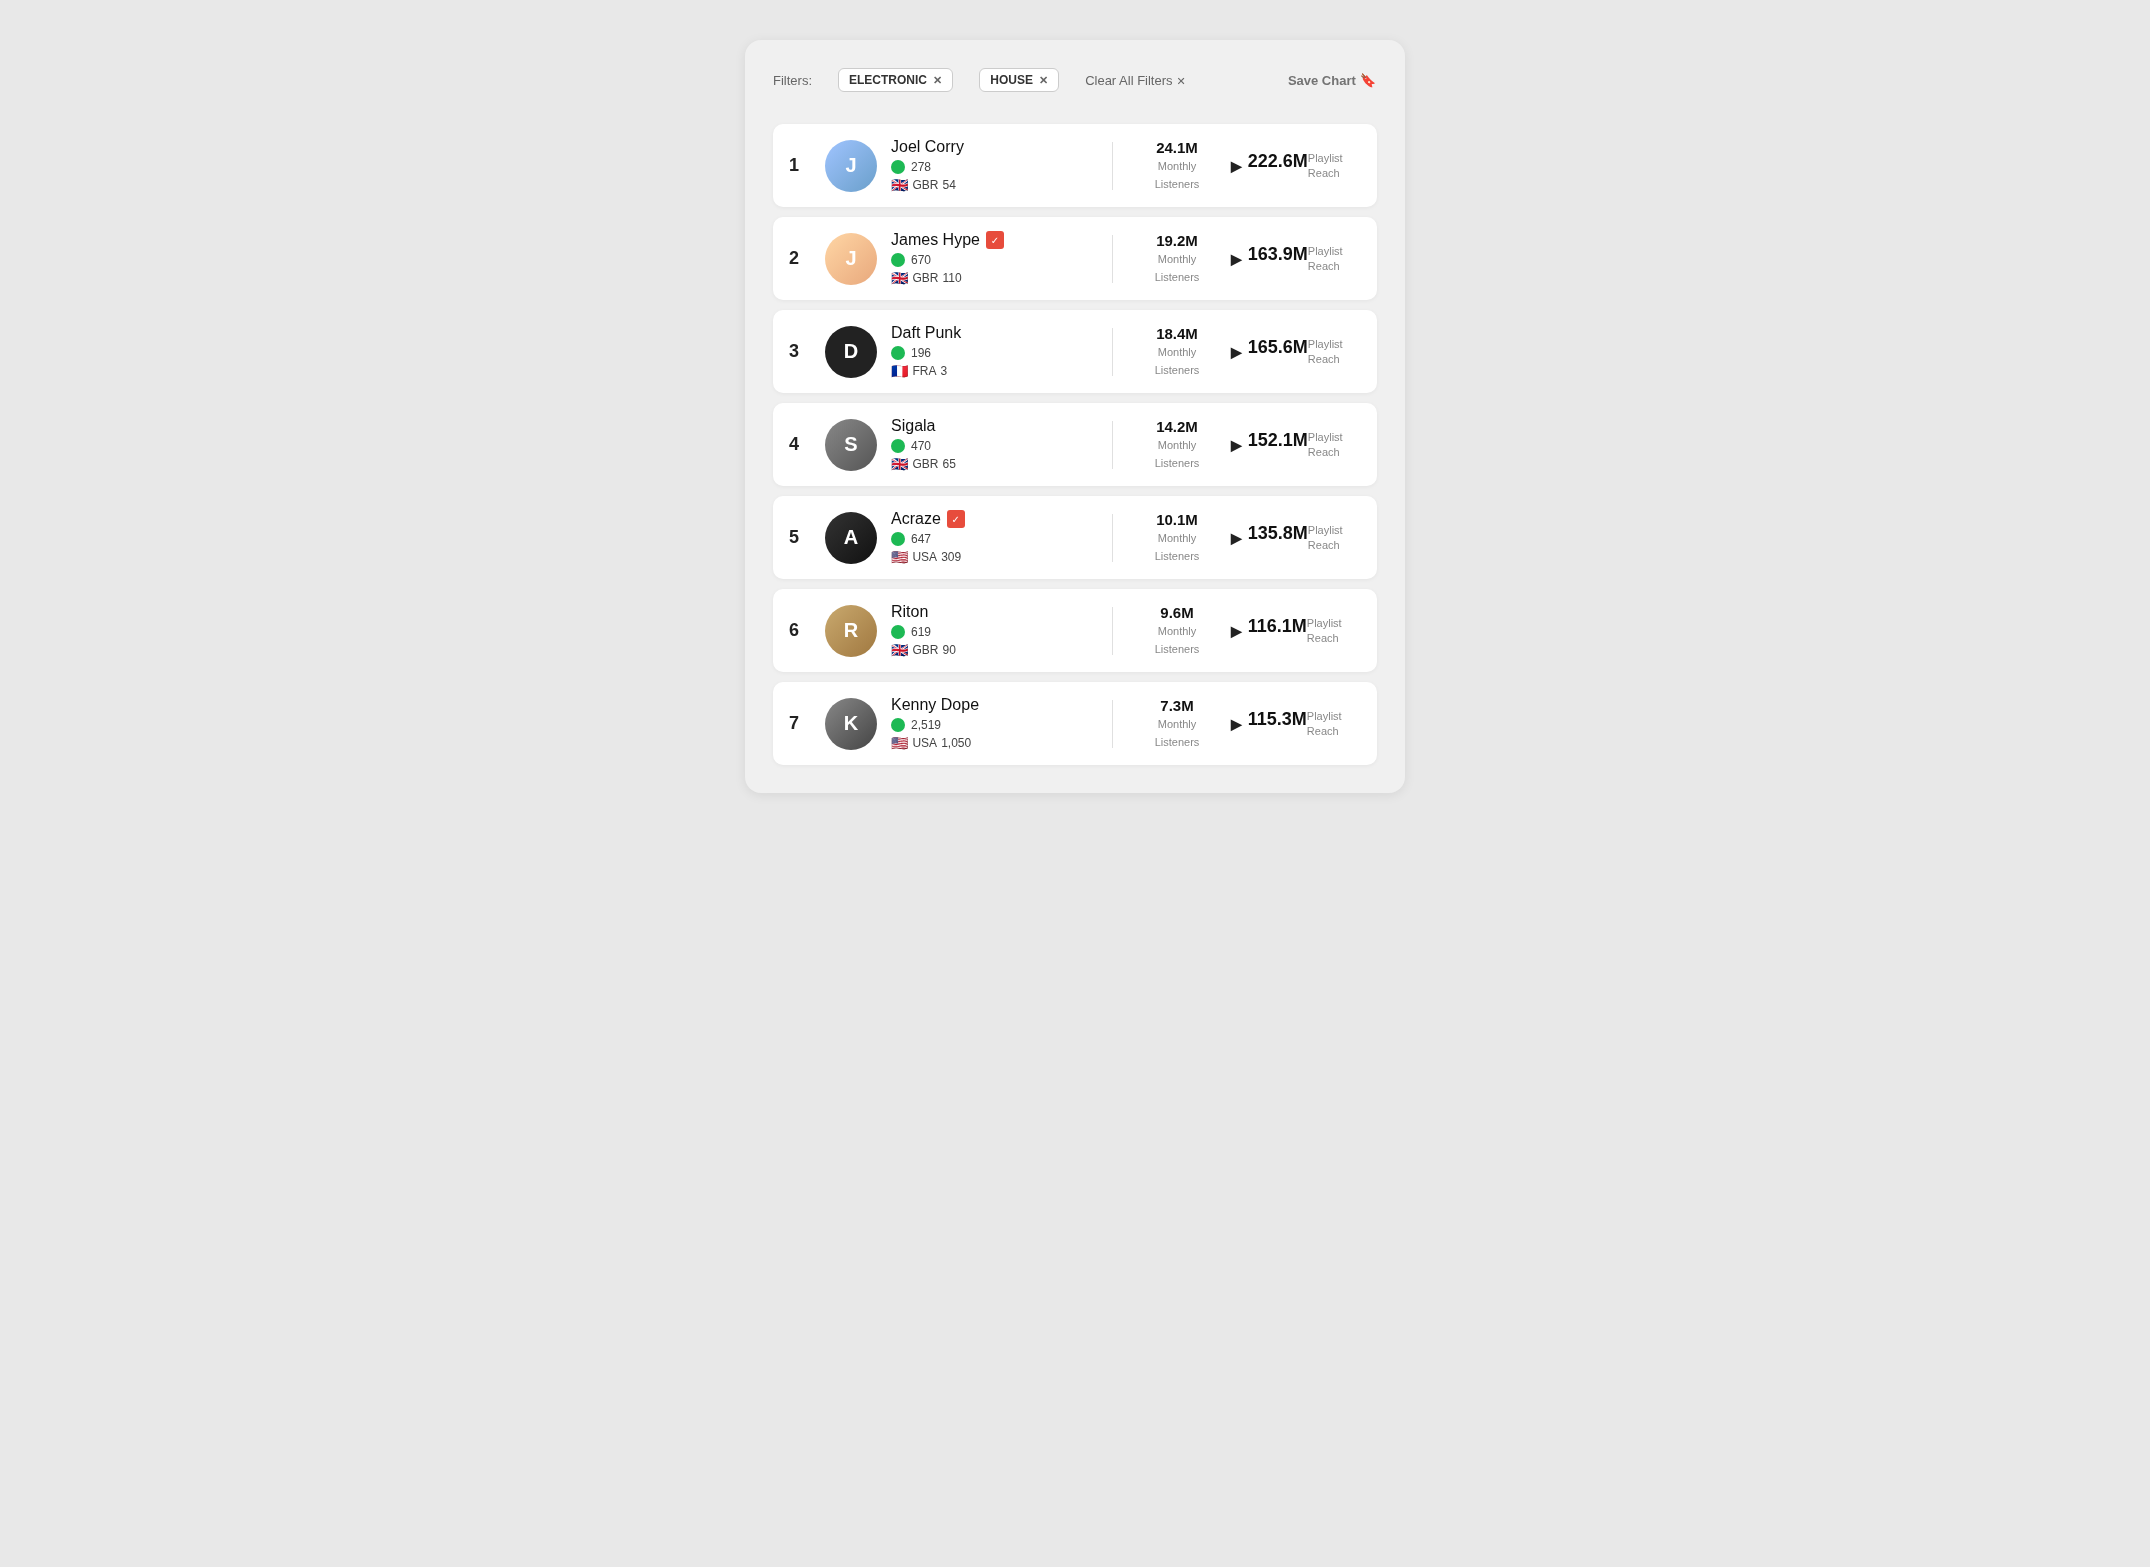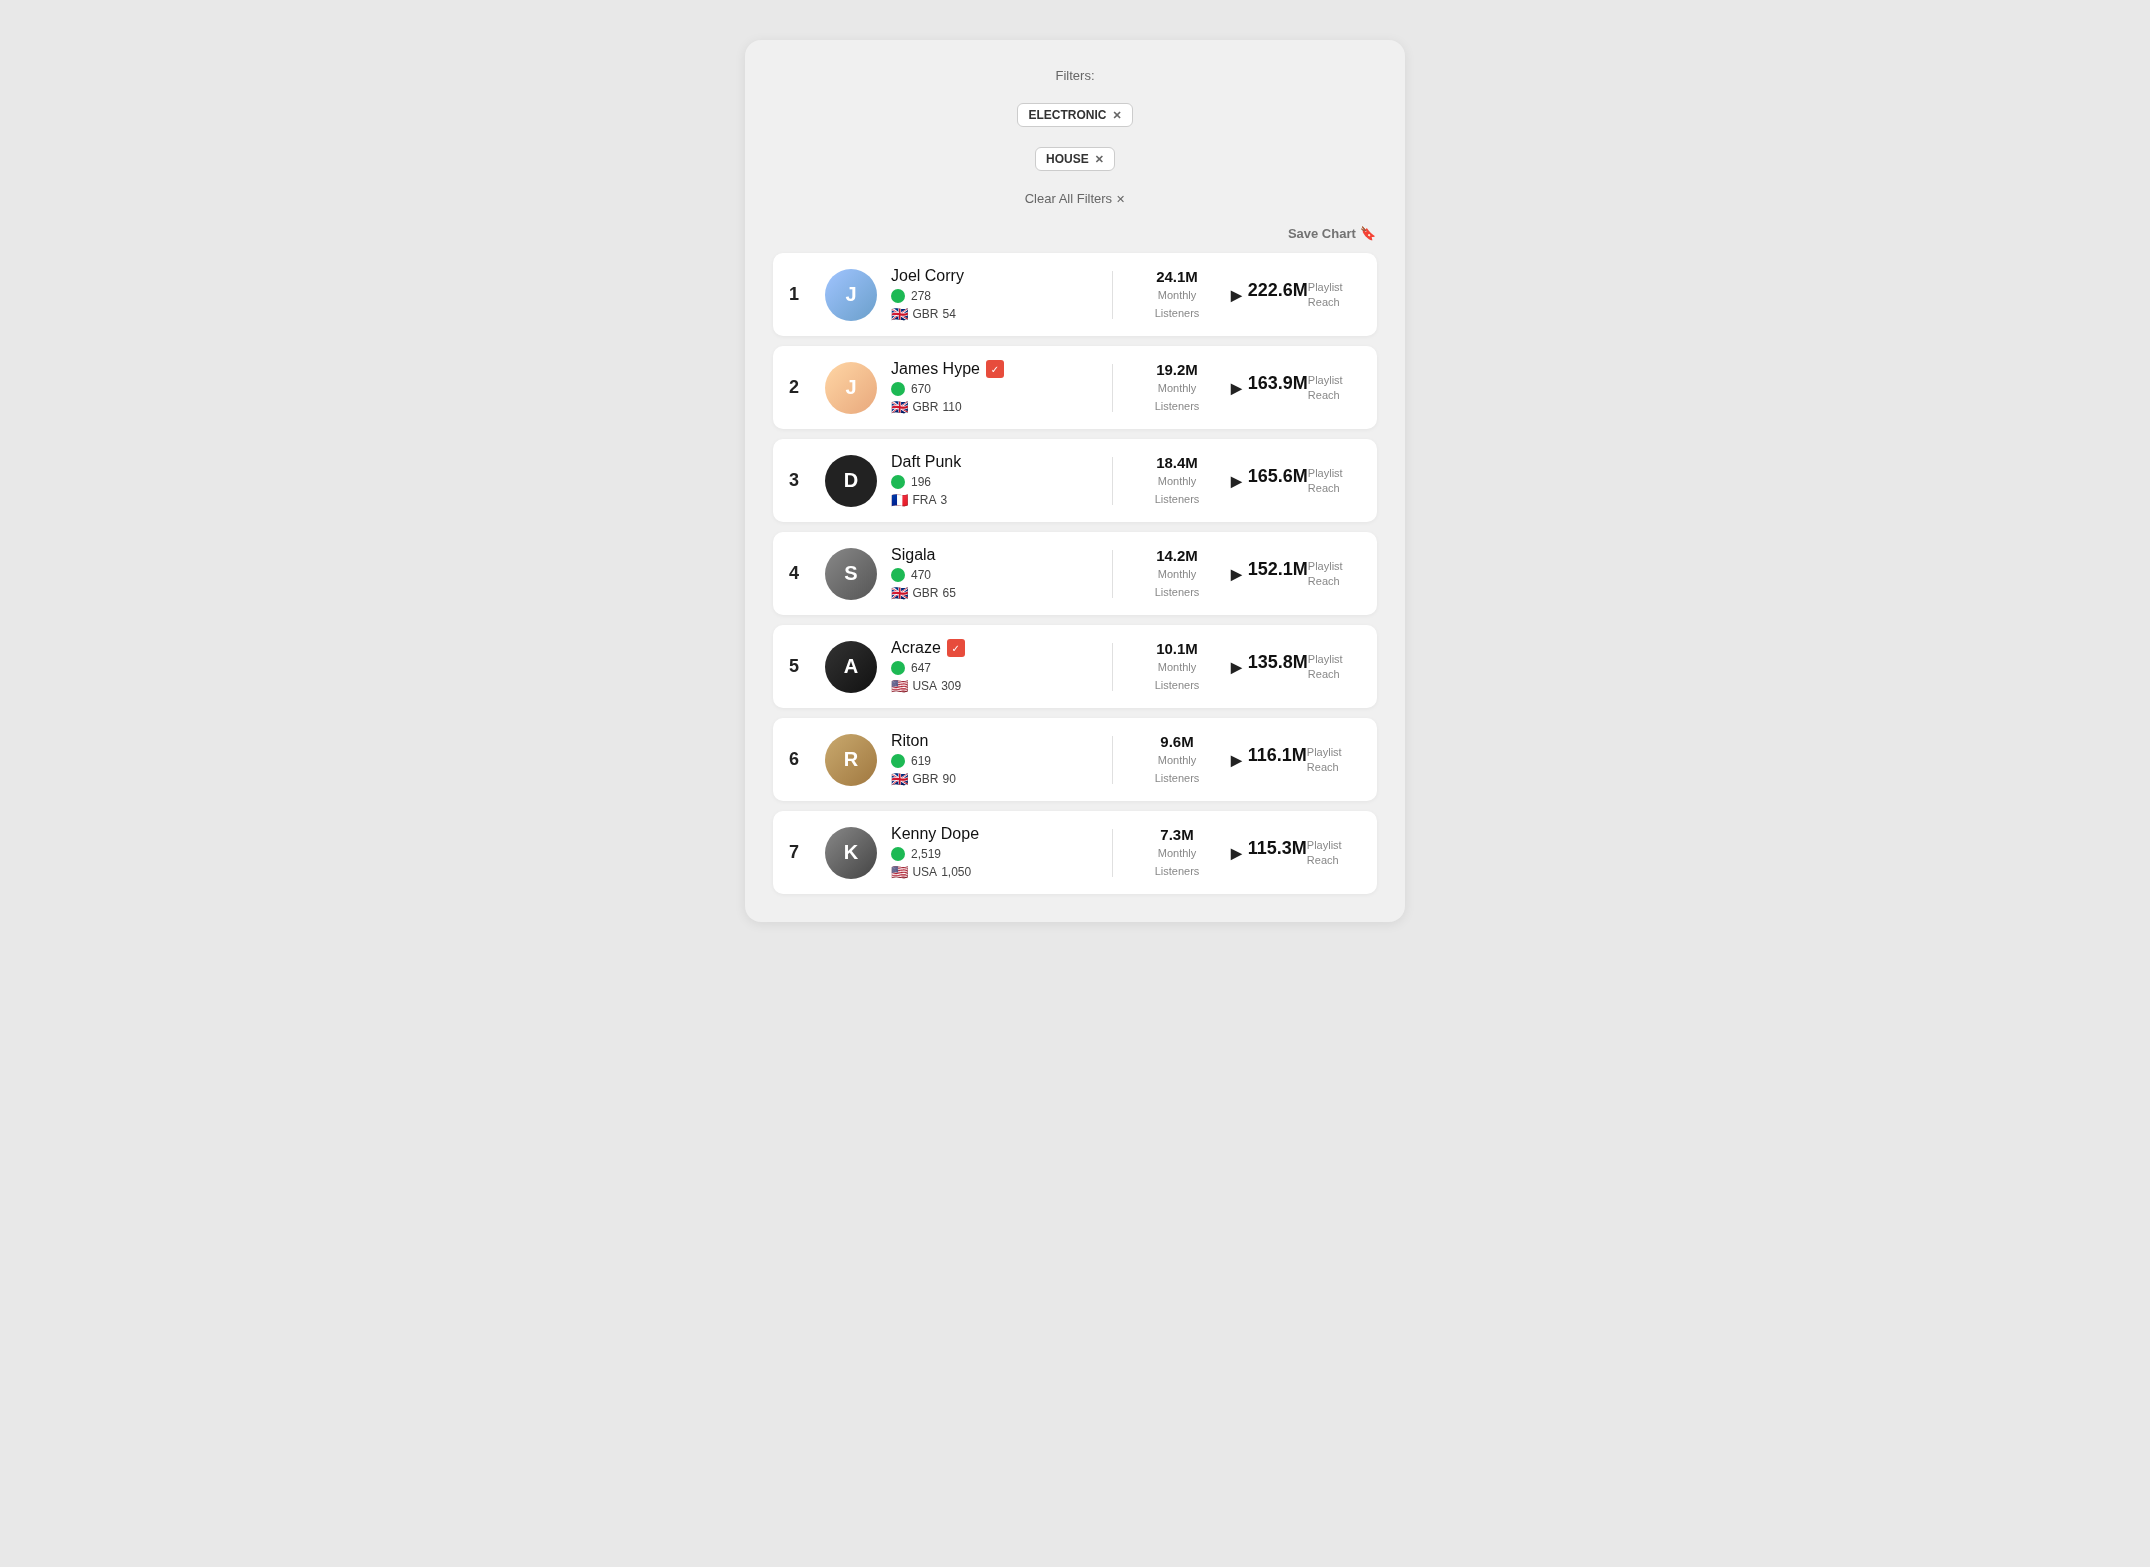--- a/index.html
+++ b/index.html
@@ -77,24 +77,23 @@
       border: none;
       border-radius: 16px;
       padding: 8px 18px;
       font-size: 13px;
       font-weight: 600;
       cursor: pointer;
     }
     .filters-row {
       display: flex;
       align-items: center;
-      gap: 20px;
-      margin-bottom: 12px;
+      gap: 26px;
+      margin-bottom: 32px;
       flex-wrap: wrap;
-      flex-direction: column;
     }
     .filters-label {
       font-size: 13px;
       color: #666;
       font-weight: 500;
     }
     .filter-chip {
       display: flex;
       align-items: center;
       gap: 6px;

